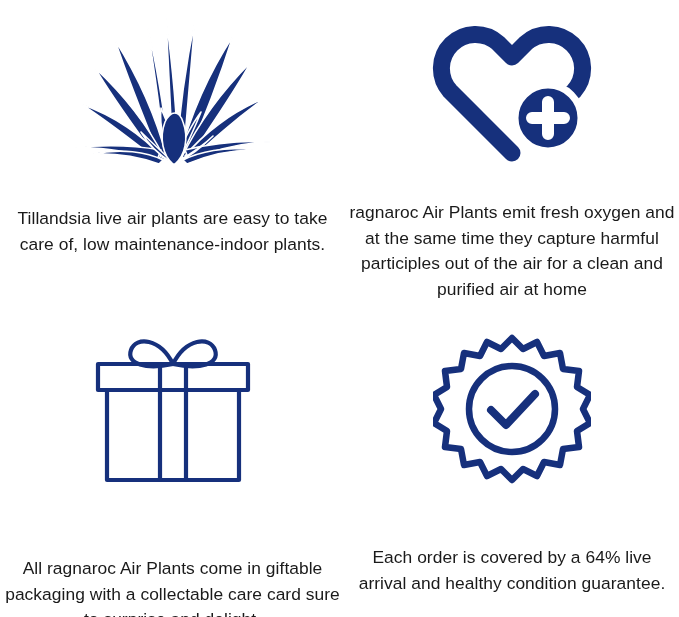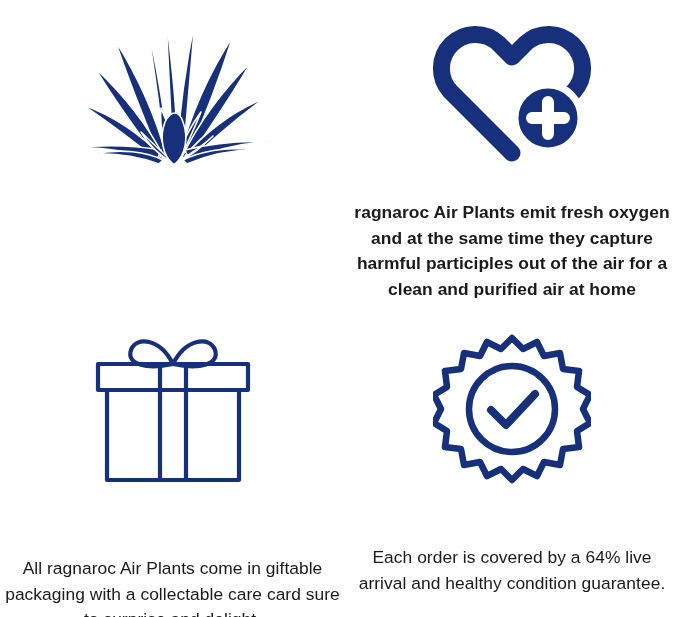--- a/index.html
+++ b/index.html
@@ -23,21 +23,21 @@
     box-sizing: border-box;
   }
   .feature-cell {
     display: flex;
     flex-direction: column;
     align-items: center;
     box-sizing: border-box;
     overflow: hidden;
   }
   .cell-tl { padding: 8px 4px 0 4px; }
-  .cell-tr { padding: 8px 2px 0 2px; font-weight: bold; }
+  .cell-tr { padding: 8px 2px 0 2px; }
   .cell-bl { padding: 8px 4px 0 4px; }
   .cell-br { padding: 8px 2px 0 2px; }
 
   .icon-wrap {
     display: flex;
     align-items: center;
     justify-content: center;
   }
   .icon-plant  { width: 200px; height: 160px; margin-top: 2px; }
   .icon-heart  { width: 168px; height: 152px; margin-top: 6px; }
@@ -87,20 +87,21 @@
 
           <path d="M100 152 C92 138 86 118 88 98 C96 116 102 132 104 152 Z"></path>
           <path d="M101 152 C108 136 116 118 128 102 C120 122 112 138 106 152 Z"></path>
           <path d="M99 153 C88 146 76 136 68 122 C80 134 92 144 100 153 Z"></path>
           <path d="M102 153 C114 146 128 138 140 126 C128 138 114 148 104 153 Z"></path>
 
           <path d="M100 154 C90 146 86 128 92 112 C98 100 106 100 110 112 C116 128 112 146 102 154 Z"></path>
         </g>
       </svg>
     </div>
+    <div class="caption cap-tl">Tillandsia live air plants are easy to take care of, low maintenance-indoor plants.</div>
   </div>
 
   <div class="feature-cell cell-tr">
     <div class="icon-wrap icon-heart">
       <svg viewBox="0 0 168 152" width="168" height="152" aria-hidden="true">
         <path d="M84 139 L22 77 A34 34 0 0 1 70 29 L84 43 L98 29 A34 34 0 0 1 146 77 L120 103" fill="none" stroke="#16307C" stroke-width="17" stroke-linecap="round" stroke-linejoin="round"></path>
         <circle cx="120" cy="104" r="33" fill="#16307C" stroke="#ffffff" stroke-width="7"></circle>
         <path d="M120 88 L120 120 M104 104 L136 104" fill="none" stroke="#ffffff" stroke-width="12" stroke-linecap="round"></path>
       </svg>
     </div>

